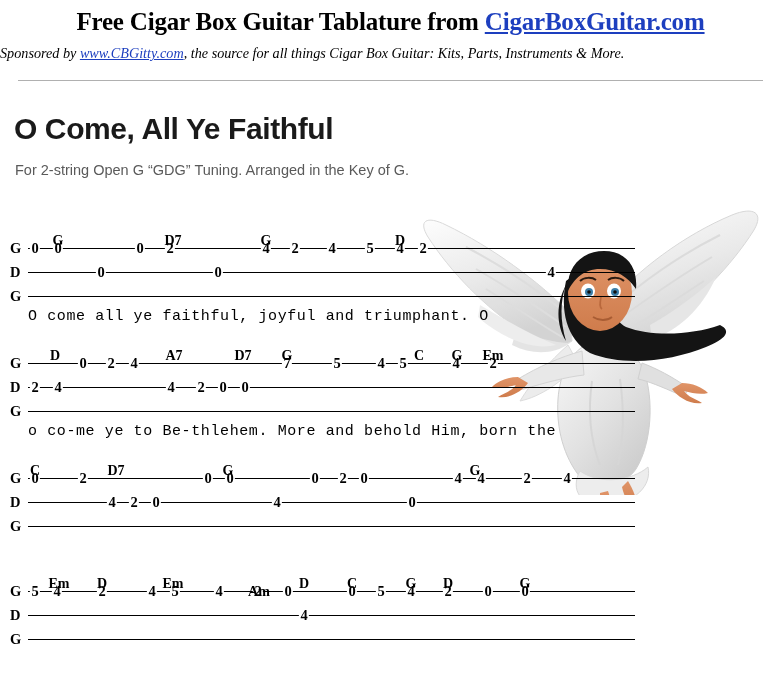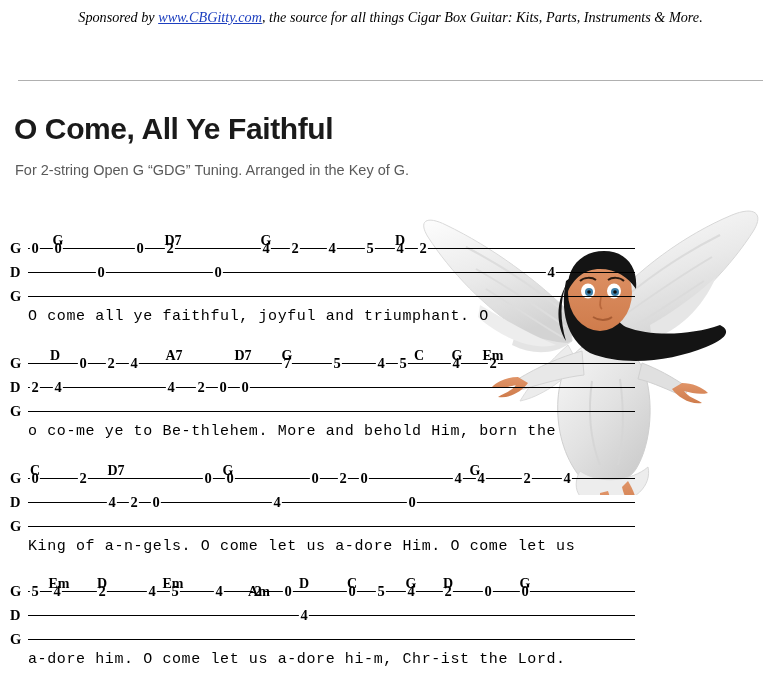--- a/index.html
+++ b/index.html
@@ -30,21 +30,21 @@
     font-size: 25px;
     letter-spacing: -0.2px;
     padding-top: 8px;
     white-space: nowrap;
   }
   .header-title .brand-link {
     color: #1d3fbf;
     text-decoration: underline;
   }
   .header-sub {
-    text-align: center;
+    text-align: left;
     font-family: "Liberation Serif", serif;
     font-style: italic;
     font-size: 14.2px;
     padding-top: 9px;
     white-space: nowrap;
   }
   .header-sub .brand-link {
     color: #1d3fbf;
     text-decoration: underline;
     font-style: italic;
@@ -143,20 +143,23 @@
     letter-spacing: 0.6px;
     white-space: pre;
     color: #000000;
     z-index: 4;
   }
 </style>
 </head>
 <body>
 
 <div class="page-header">
+  <div class="header-title">
+    <span>Free Cigar Box Guitar Tablature from </span><a class="brand-link" href="#">CigarBoxGuitar.com</a>
+  </div>
   <div class="header-sub">
     <span>Sponsored by </span><a class="brand-link" href="#">www.CBGitty.com</a><span>, the source for all things Cigar Box Guitar: Kits, Parts, Instruments &amp; More.</span>
   </div>
   <div class="header-rule"></div>
 </div>
 
 <div class="song-title">O Come, All Ye Faithful</div>
 <div class="song-desc">
   <div>For 2-string Open G “GDG” Tuning. Arranged in the Key of G.</div>
 </div>
@@ -323,21 +326,20 @@
         <div class="fret-num" style="left: 364px; top: 20px;">0</div>
         <div class="fret-num" style="left: 458px; top: 20px;">4</div>
         <div class="fret-num" style="left: 481px; top: 20px;">4</div>
         <div class="fret-num" style="left: 527px; top: 20px;">2</div>
         <div class="fret-num" style="left: 567px; top: 20px;">4</div>
         <div class="fret-num" style="left: 112px; top: 44px;">4</div>
         <div class="fret-num" style="left: 134px; top: 44px;">2</div>
         <div class="fret-num" style="left: 156px; top: 44px;">0</div>
         <div class="fret-num" style="left: 277px; top: 44px;">4</div>
         <div class="fret-num" style="left: 412px; top: 44px;">0</div>
-        <div class="lyric-line" style="top: 80px;">King of a-n-gels. O come let us a-dore Him. O come let us</div>
       </div>
     </div>
     <div class="tab-system" style="top: 571px;">
       <div class="tab-stage">
         <div class="tab-line" style="top: 20px;"></div>
         <div class="string-label" style="top: 20px;">G</div>
         <div class="tab-line" style="top: 44px;"></div>
         <div class="string-label" style="top: 44px;">D</div>
         <div class="tab-line" style="top: 68px;"></div>
         <div class="string-label" style="top: 68px;">G</div>
@@ -358,16 +360,15 @@
         <div class="fret-num" style="left: 219px; top: 20px;">4</div>
         <div class="fret-num" style="left: 258px; top: 20px;">2</div>
         <div class="fret-num" style="left: 288px; top: 20px;">0</div>
         <div class="fret-num" style="left: 352px; top: 20px;">0</div>
         <div class="fret-num" style="left: 381px; top: 20px;">5</div>
         <div class="fret-num" style="left: 411px; top: 20px;">4</div>
         <div class="fret-num" style="left: 448px; top: 20px;">2</div>
         <div class="fret-num" style="left: 488px; top: 20px;">0</div>
         <div class="fret-num" style="left: 525px; top: 20px;">0</div>
         <div class="fret-num" style="left: 304px; top: 44px;">4</div>
-        <div class="lyric-line" style="top: 80px;">a-dore him. O come let us a-dore hi-m, Chr-ist the Lord.</div>
       </div>
     </div>
   </div>
 
 </body></html>

